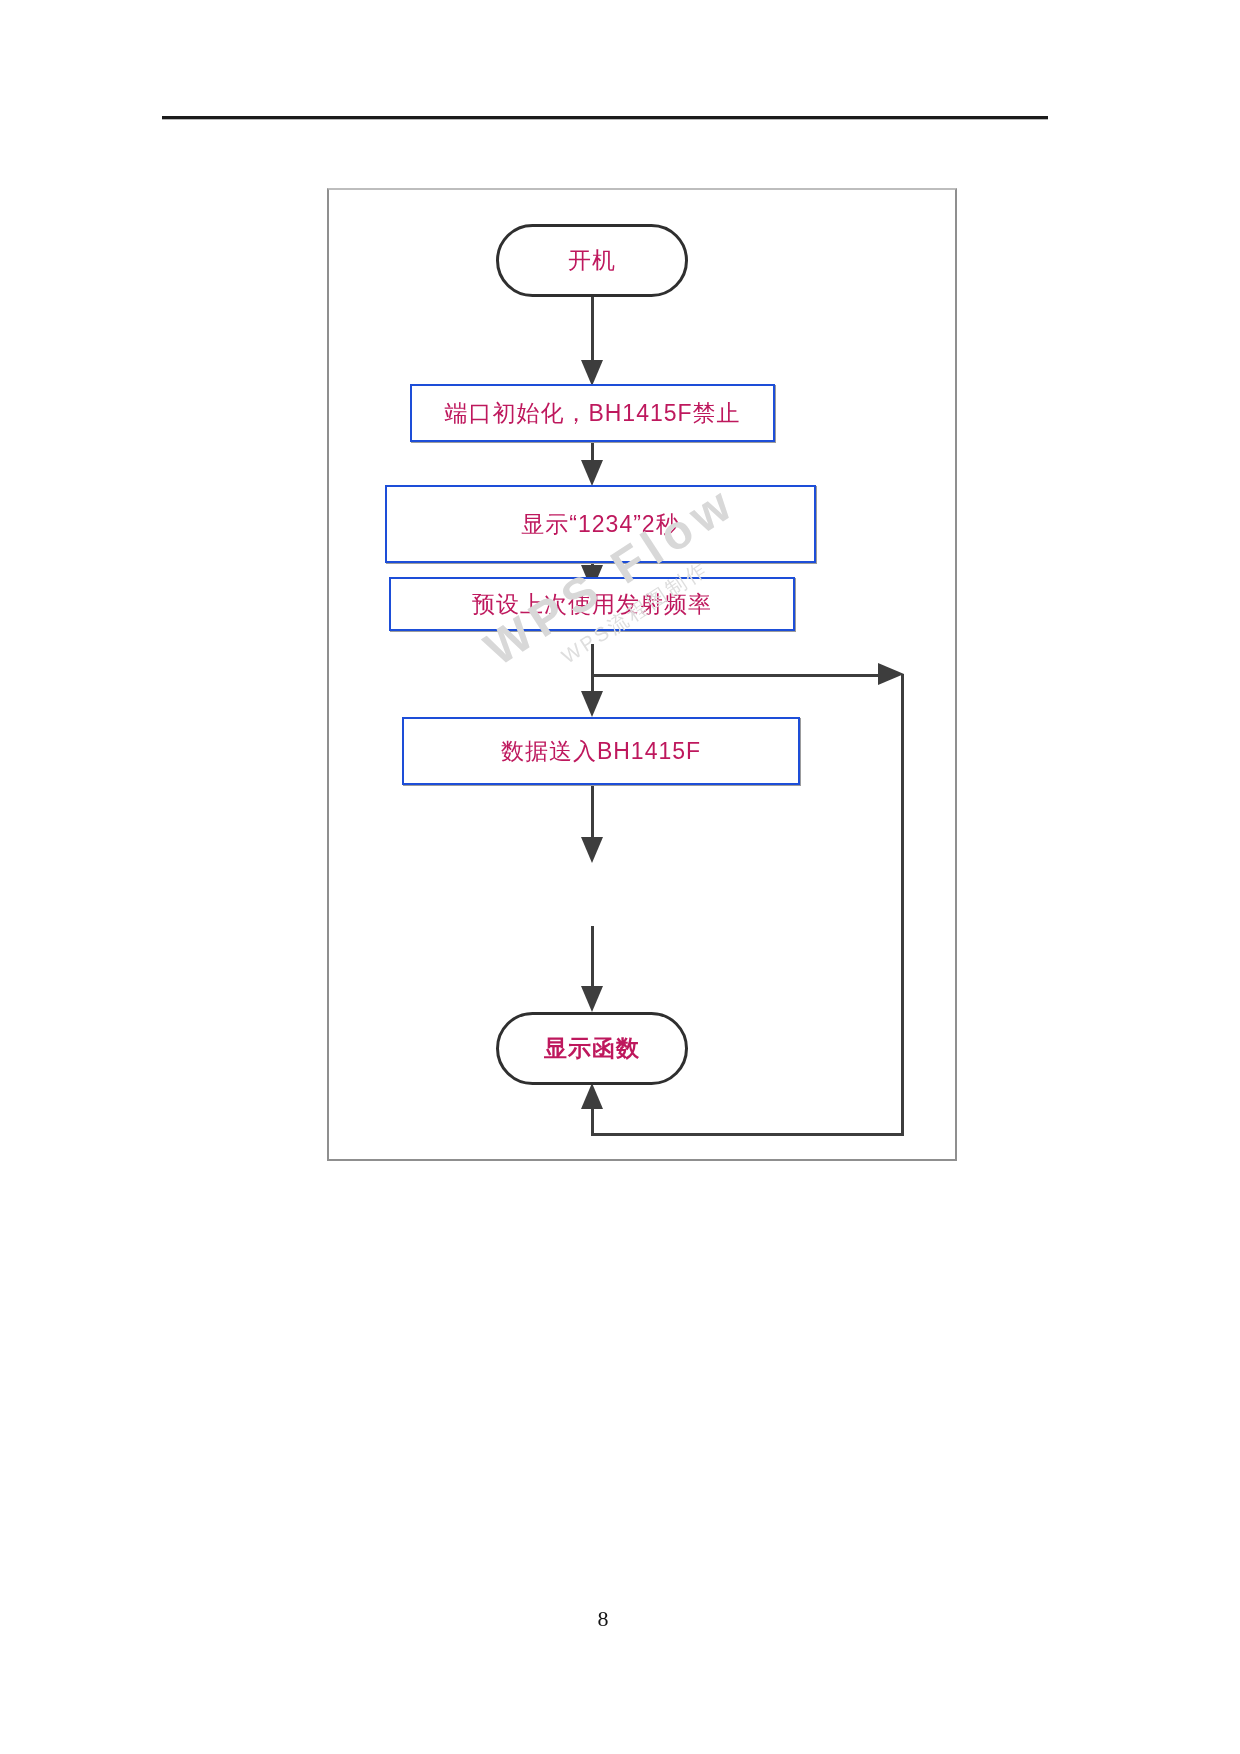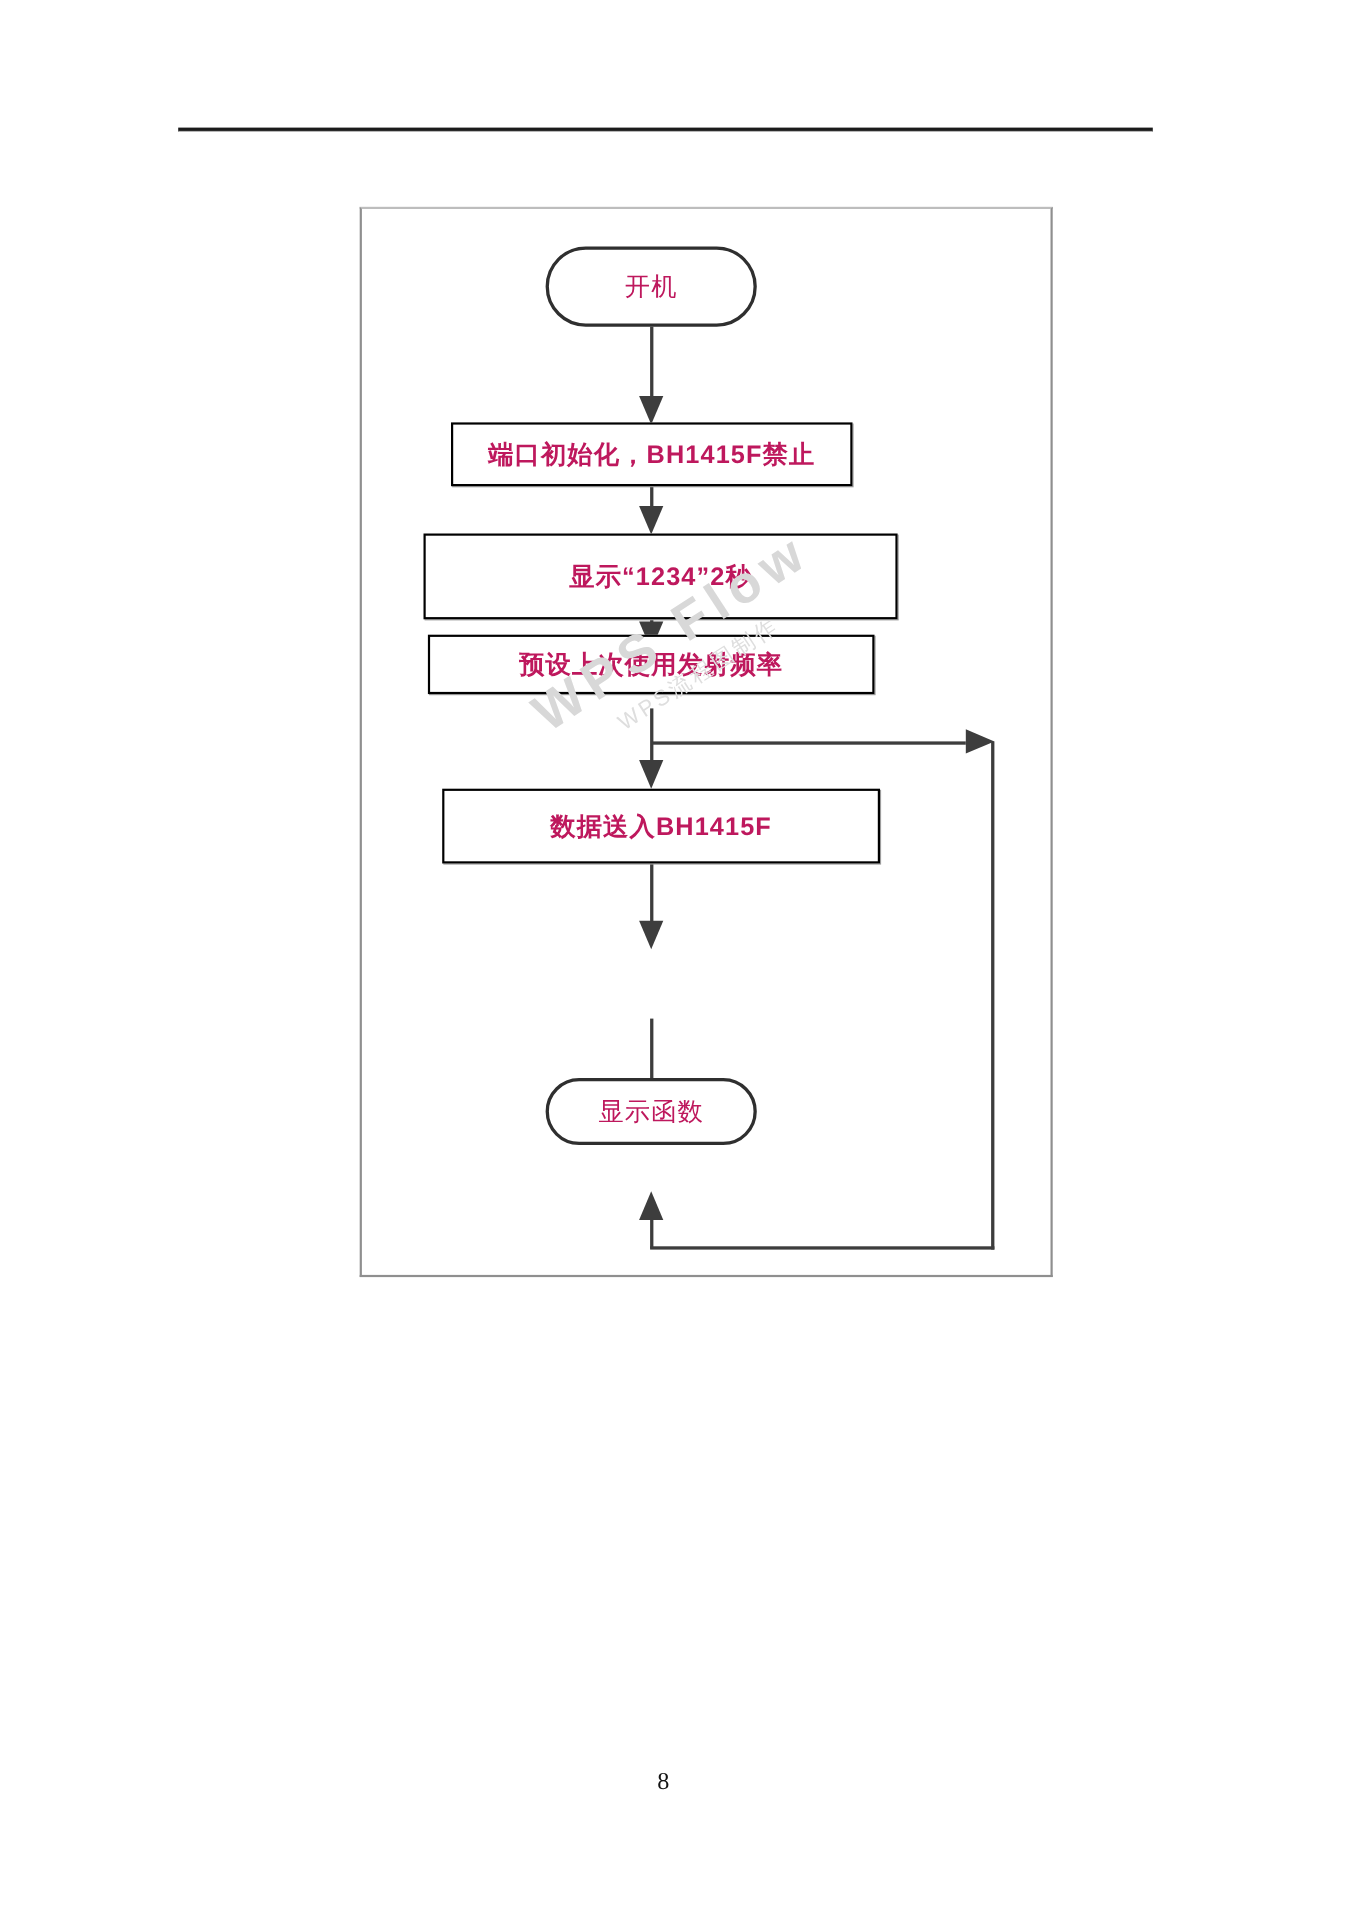--- a/index.html
+++ b/index.html
@@ -16,29 +16,29 @@
   .frame {
     position:absolute; left:327px; top:188px; width:626px; height:969px;
     border:2px solid #8f8f8f; border-top-color:#bdbdbd; background:#ffffff;
   }
   
   .node {
     position:absolute; background:#ffffff; box-sizing:border-box;
     display:flex; align-items:center; justify-content:center;
     color:#be185d; font-size:23px; letter-spacing:1px; z-index:2; white-space:nowrap;
   }
-  .process    { border:2px solid #000000; box-shadow:1px 1px 0 #9c9c9c;font-weight:bold; }
+  .process    { border:2px solid #1d4ed8; box-shadow:1px 1px 0 #9c9c9c; }
   .terminator { border:3px solid #2f2f2f; border-radius:40px; }
   #n-start  { left:167px; top:34px;  width:192px; height:73px; }
   #n-init   { left:81px;  top:194px; width:365px; height:58px; }
   #n-disp   { left:56px;  top:295px; width:431px; height:78px; }
   #n-preset { left:60px;  top:387px; width:406px; height:54px; }
   #n-send   { left:73px;  top:527px; width:398px; height:68px; }
   #n-key    { left:171px; top:673px; width:182px; height:63px; }
-  #n-dispfn { left:167px; top:790px; width:192px; height:61px; }
+  #n-dispfn { left:167px; top:822px; width:192px; height:73px;font-weight:bold; }
   
   .vline { position:absolute; width:3px;  background:#3d3d3d; z-index:1; }
   .hline { position:absolute; height:3px; background:#3d3d3d; z-index:1; }
   .head  { position:absolute; width:0; height:0; z-index:1; }
   .head.down  { border-left:11px solid transparent; border-right:11px solid transparent; border-top:26px solid #3d3d3d; }
   .head.up    { border-left:11px solid transparent; border-right:11px solid transparent; border-bottom:26px solid #3d3d3d; }
   .head.right { border-top:11px solid transparent; border-bottom:11px solid transparent; border-left:26px solid #3d3d3d; }
   #a1-line { left:262px; top:107px; height:63px; }   #a1-head { left:252px; top:170px; }
   #a2-line { left:262px; top:252px; height:20px; }   #a2-head { left:252px; top:270px; }
   #a3-line { left:262px; top:373px; height:4px;  }   #a3-head { left:252px; top:375px; }

